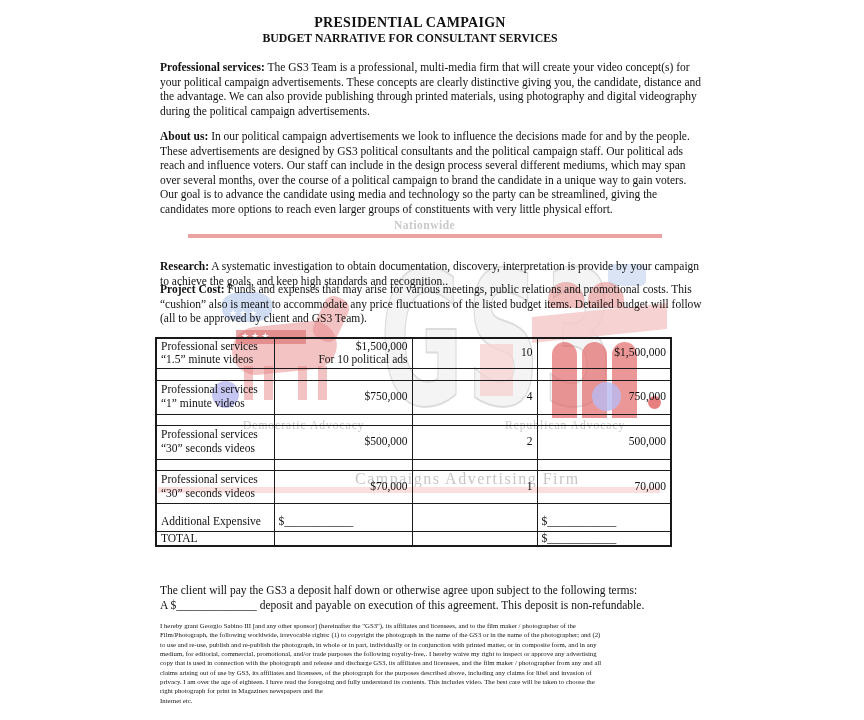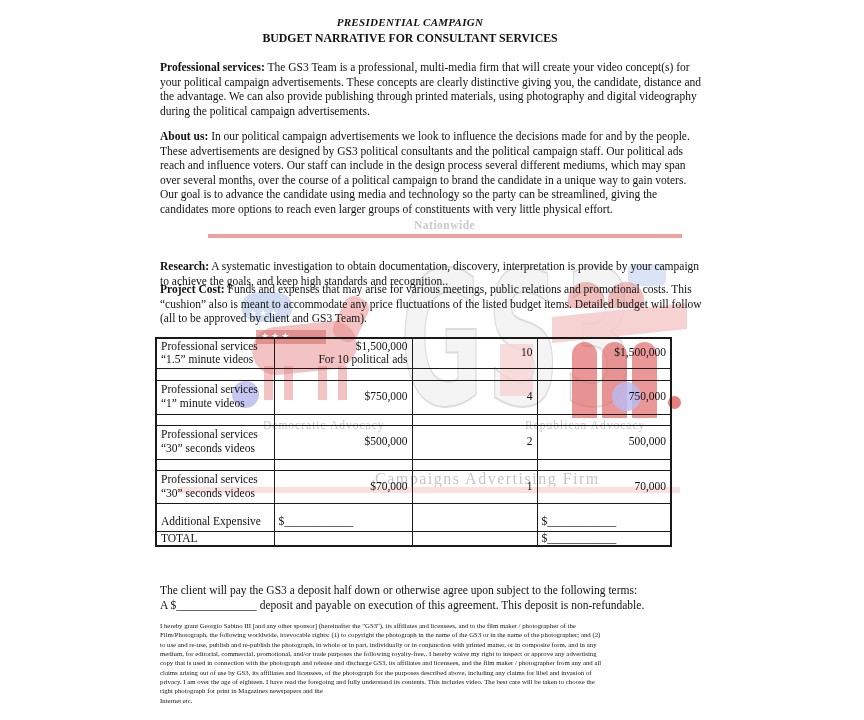--- a/index.html
+++ b/index.html
@@ -1,19 +1,19 @@
 <!DOCTYPE html>
 <html><head>
 <meta charset="utf-8">
 <style>
   html,body{margin:0;padding:0;background:#fff;}
   .page{position:relative;width:864px;height:720px;background:#ffffff;overflow:hidden;
         font-family:"Liberation Serif",serif;color:#111;}
   
-  .wm{position:absolute;inset:0;z-index:0;pointer-events:none;margin-left:20px;}
+  .wm{position:absolute;inset:0;z-index:0;pointer-events:none;}
   .wm-nationwide{position:absolute;left:394px;top:219px;font-weight:bold;font-size:11.5px;
         color:#c9c9c9;letter-spacing:.5px;}
   .wm-band1{position:absolute;left:188px;top:234px;width:474px;height:3.5px;background:#eda2a2;}
   .wm-band2{position:absolute;left:158px;top:487px;width:502px;height:6px;background:#fbdfdf;}
   .wm-donkey-blue{position:absolute;left:222px;top:292px;width:50px;height:30px;background:#b5c9ea;
         border-radius:40%;opacity:.65;}
   .wm-stars{position:absolute;color:#fff;font-size:9px;letter-spacing:2px;z-index:2;}
   .wm-donkey-body{position:absolute;left:232px;top:324px;width:105px;height:48px;background:#e88585;
         border-radius:24px;transform:rotate(-6deg);opacity:.5;}
   .wm-donkey-band{position:absolute;left:236px;top:330px;width:70px;height:14px;background:#d96d6d;opacity:.6;}
@@ -37,21 +37,21 @@
         border-radius:6px;opacity:.6;}
   .wm-adv{position:absolute;top:419px;font-size:11.5px;color:#c9c9c9;letter-spacing:1px;}
   .wm-candbox{position:absolute;left:358px;top:388px;width:146px;height:67px;border:2px solid #d0d0d0;
         display:flex;align-items:center;justify-content:center;}
   .wm-candtext{font-family:"DejaVu Sans",sans-serif;font-weight:bold;font-size:16.5px;
         letter-spacing:2.5px;color:#b6b6b6;}
   .wm-firm{position:absolute;left:355px;top:470px;font-size:16px;color:#c6c6c6;letter-spacing:1.5px;}
   
   .content{position:absolute;inset:0;z-index:1;}
   .titles{position:absolute;left:60px;top:14px;width:700px;text-align:center;}
-  .title1{font-size:11px;font-weight:bold;line-height:17px;letter-spacing:.3px;font-style:italic;}
+  .title1{font-size:14px;font-weight:bold;line-height:17px;letter-spacing:.3px;}
   .title2{font-size:11.8px;font-weight:bold;line-height:15px;}
   .para{position:absolute;left:160px;width:542px;font-size:11.5px;line-height:14.6px;margin:0;}
   .p1{top:60px;} .p2{top:129px;} .p3{top:239px;margin-top:20px;} .p4{top:282px;}
   table.budget{position:absolute;left:155px;top:337px;border-collapse:collapse;table-layout:fixed;
         border:2px solid #1a1a1a;background:transparent;}
   .budget th,.budget td{border:1px solid #1a1a1a;padding:0 4px;font-size:11.5px;line-height:13.6px;
         vertical-align:middle;overflow:hidden;}
   .h-sans{font-family:"Liberation Sans",sans-serif;font-weight:bold;font-size:11.5px;line-height:13px;
         text-align:center;}
   .h-serif{font-family:"Liberation Serif",serif;font-weight:bold;font-size:12.5px;letter-spacing:.8px;

